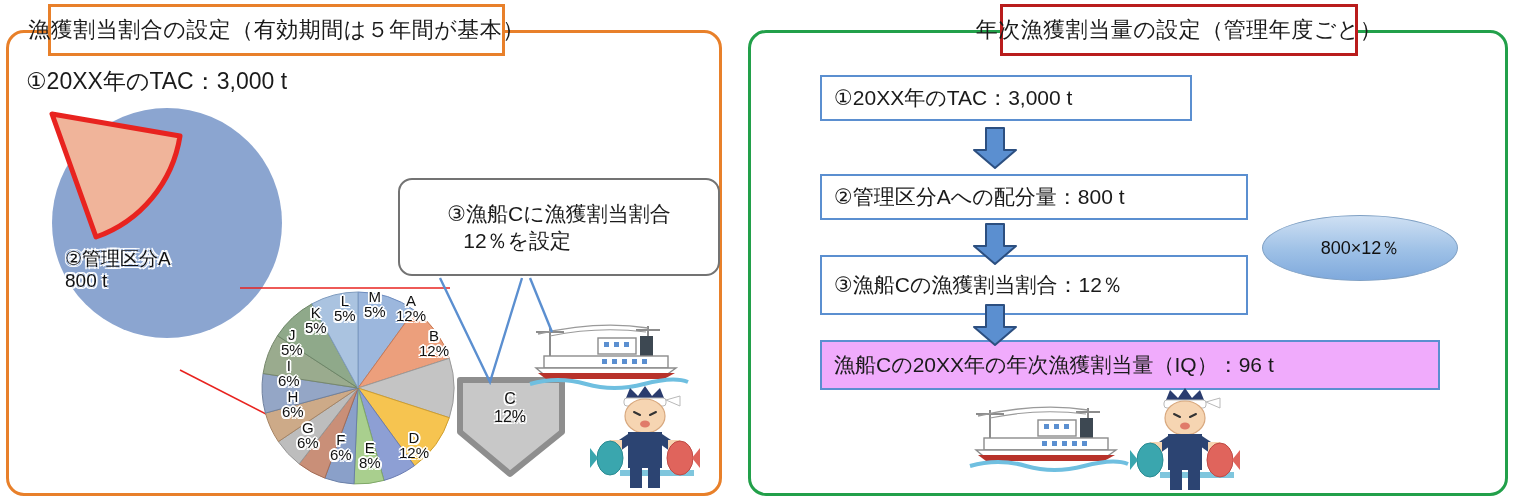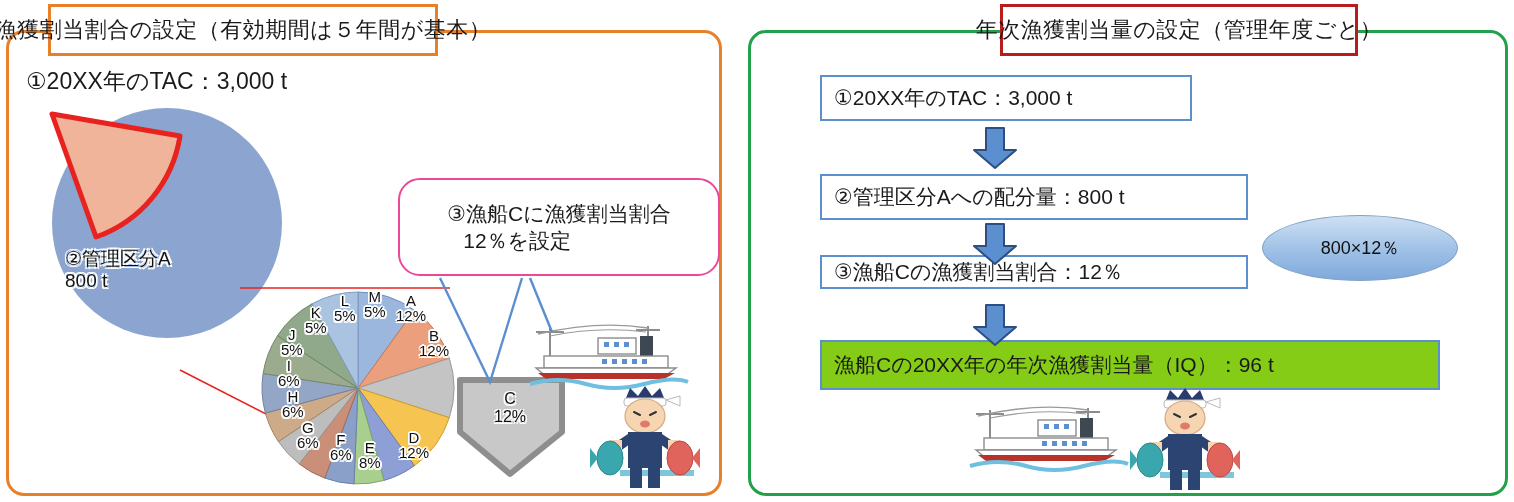--- a/index.html
+++ b/index.html
@@ -4,21 +4,21 @@
 <style>
   html,body{margin:0;padding:0;background:#ffffff;}
   body{width:1514px;height:502px;position:relative;overflow:hidden;
        font-family:"Liberation Sans","DejaVu Sans",sans-serif;color:#1a1a1a;}
   .panel{position:absolute;box-sizing:border-box;border-radius:18px;background:#fff;}
   #left-panel{left:6px;top:30px;width:716px;height:466px;border:3px solid #e8802a;}
   #right-panel{left:748px;top:30px;width:760px;height:466px;border:3px solid #22a04a;}
   .panel-title{position:absolute;box-sizing:border-box;background:#fff;
       display:flex;align-items:center;justify-content:center;
       font-size:22px;letter-spacing:.5px;white-space:nowrap;z-index:5;}
-  #left-title{left:48px;top:4px;width:390px;height:52px;border:3px solid #e8802a;}
+  #left-title{left:48px;top:4px;width:457px;height:52px;border:3px solid #e8802a;}
   #right-title{left:1000px;top:4px;width:358px;height:52px;border:3px solid #b91c1c;}
   .tac-left{position:absolute;left:26px;top:66px;font-size:23px;white-space:nowrap;}
 
   
   #big-pie-wrap{position:absolute;left:52px;top:108px;width:230px;height:230px;}
   #big-pie-circle{position:absolute;inset:0;border-radius:50%;background:#8ba5d0;}
   #big-pie-wedge{position:absolute;left:30px;top:108px;width:196px;height:196px;}
   #wedge-label{position:absolute;left:65px;top:248px;width:160px;
      font-size:19px;line-height:1.15;color:#111;z-index:4;
      text-shadow:-1.6px -1.6px 0 #fff,1.6px -1.6px 0 #fff,-1.6px 1.6px 0 #fff,1.6px 1.6px 0 #fff,0 0 3px #fff;}
@@ -31,32 +31,32 @@
   .slice-label .l{display:block;text-align:center;}
 
   
   #c-slice{position:absolute;left:452px;top:370px;width:118px;height:110px;}
   #c-label{position:absolute;left:470px;top:390px;width:80px;text-align:center;font-size:16px;
      line-height:1.15;color:#111;z-index:4;
      text-shadow:-1.5px -1.5px 0 #fff,1.5px -1.5px 0 #fff,-1.5px 1.5px 0 #fff,1.5px 1.5px 0 #fff;}
 
   
   #callout{position:absolute;left:398px;top:178px;width:322px;height:98px;
-     box-sizing:border-box;border:2px solid #ec4899;border-radius:22px;background:#fff;z-index:6;
+     box-sizing:border-box;border:2px solid #737373;border-radius:14px;background:#fff;z-index:6;
      display:flex;align-items:center;justify-content:center;}
   #callout .txt{font-size:21px;line-height:1.3;text-align:left;padding:0 10px;}
   #callout .txt .l2{display:block;padding-left:16px;}
 
   
   .flowbox{position:absolute;box-sizing:border-box;border:2px solid #5b8fd0;background:#fff;
      display:flex;align-items:center;font-size:21px;white-space:nowrap;padding-left:12px;}
   #rb1{left:820px;top:75px;width:372px;height:46px;}
   #rb2{left:820px;top:174px;width:428px;height:46px;}
-  #rb3{left:820px;top:255px;width:428px;height:34px;}
-  #rb4{left:820px;top:340px;width:620px;height:50px;background:#84cc16;}
+  #rb3{left:820px;top:255px;width:428px;height:60px;}
+  #rb4{left:820px;top:340px;width:620px;height:50px;background:#f0abfc;}
   .arrow{position:absolute;width:46px;height:44px;}
   #ar1{left:972px;top:126px;}
   #ar2{left:972px;top:222px;}
   #ar3{left:972px;top:303px;}
   #ellipse{position:absolute;left:1262px;top:215px;width:194px;height:64px;border-radius:50%;
      background:linear-gradient(180deg,#cfe0f3 0%,#9dc0e6 55%,#7fa9dc 100%);
      border:1px solid #7fa0c4;display:flex;align-items:center;justify-content:center;
      font-size:18px;color:#111;}
 
   .illus{position:absolute;}

